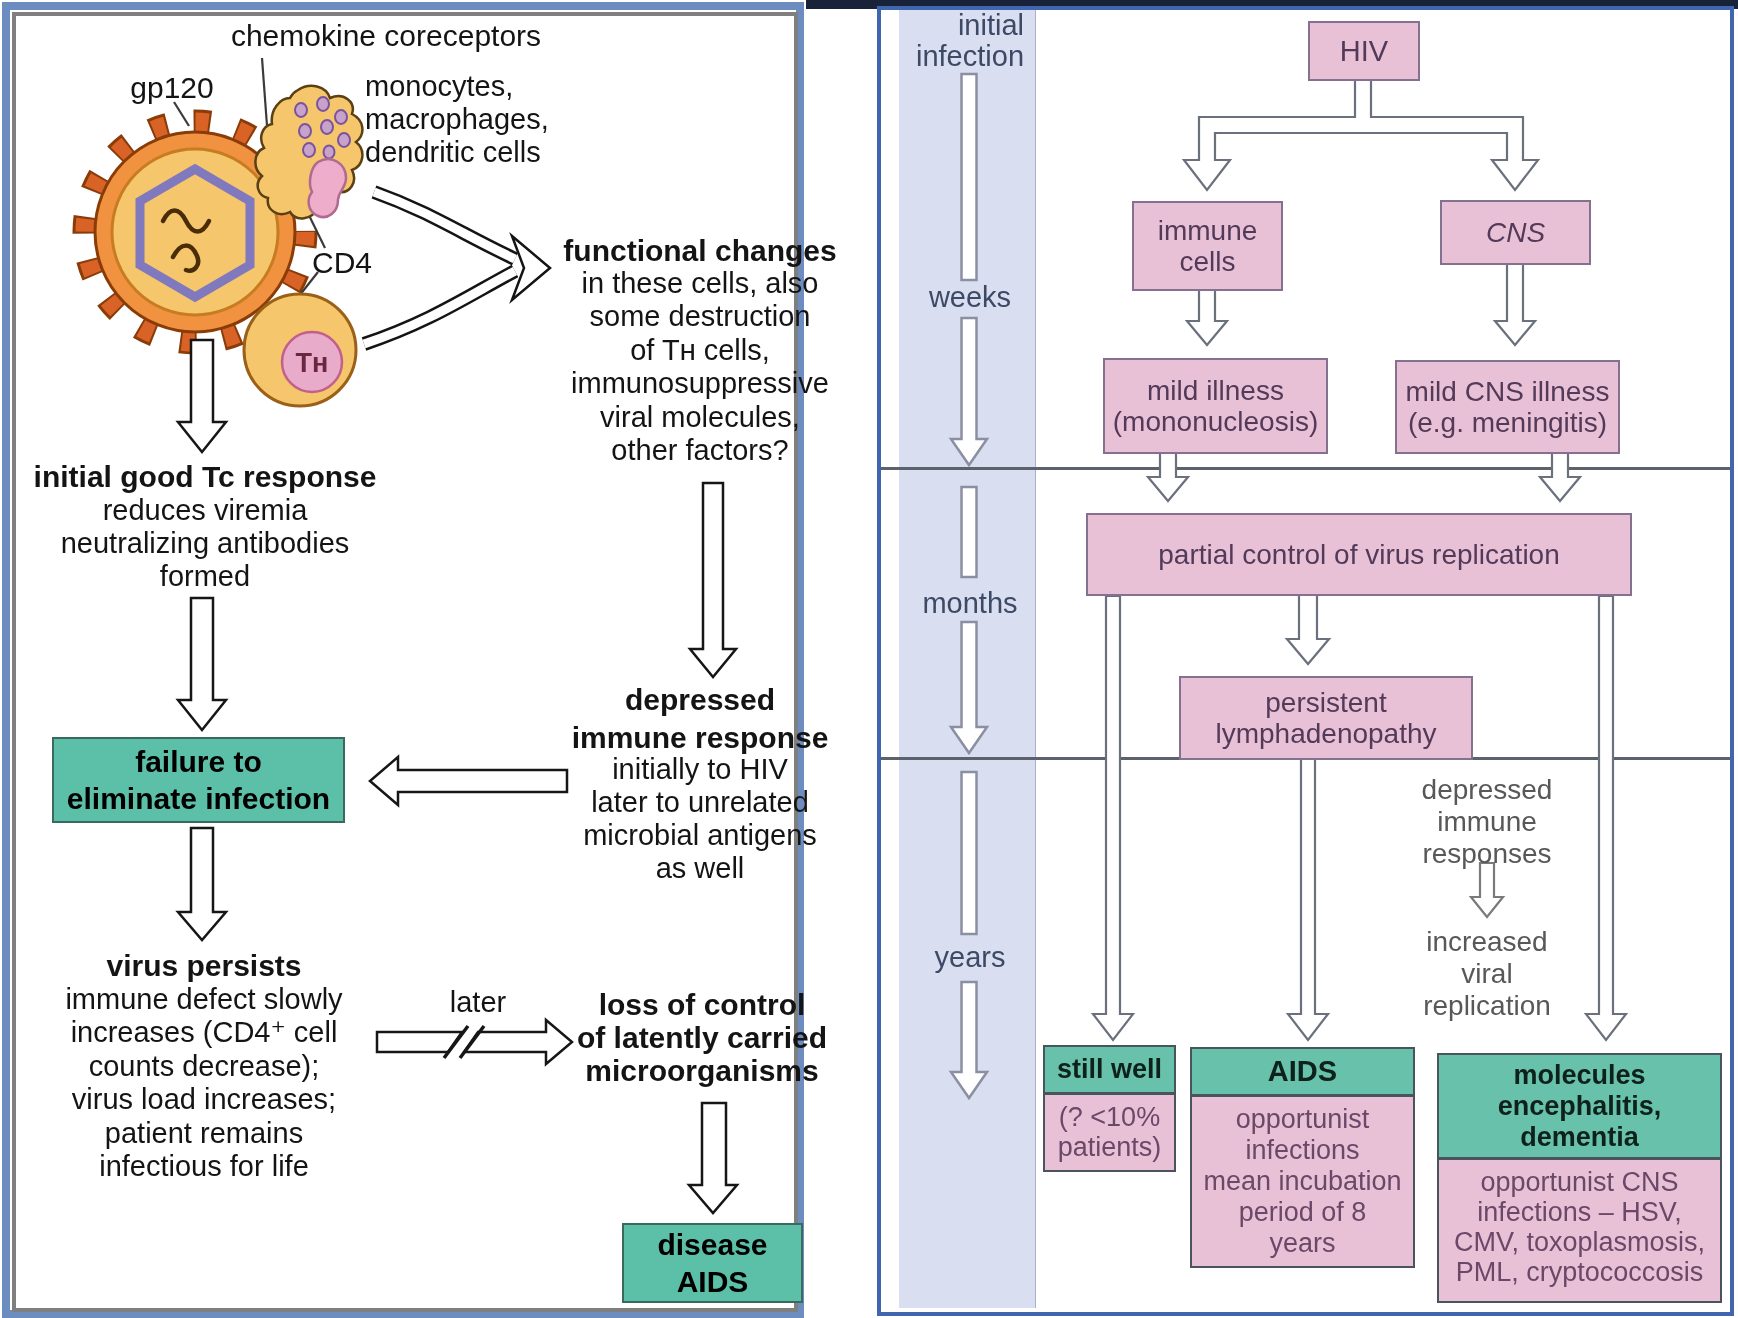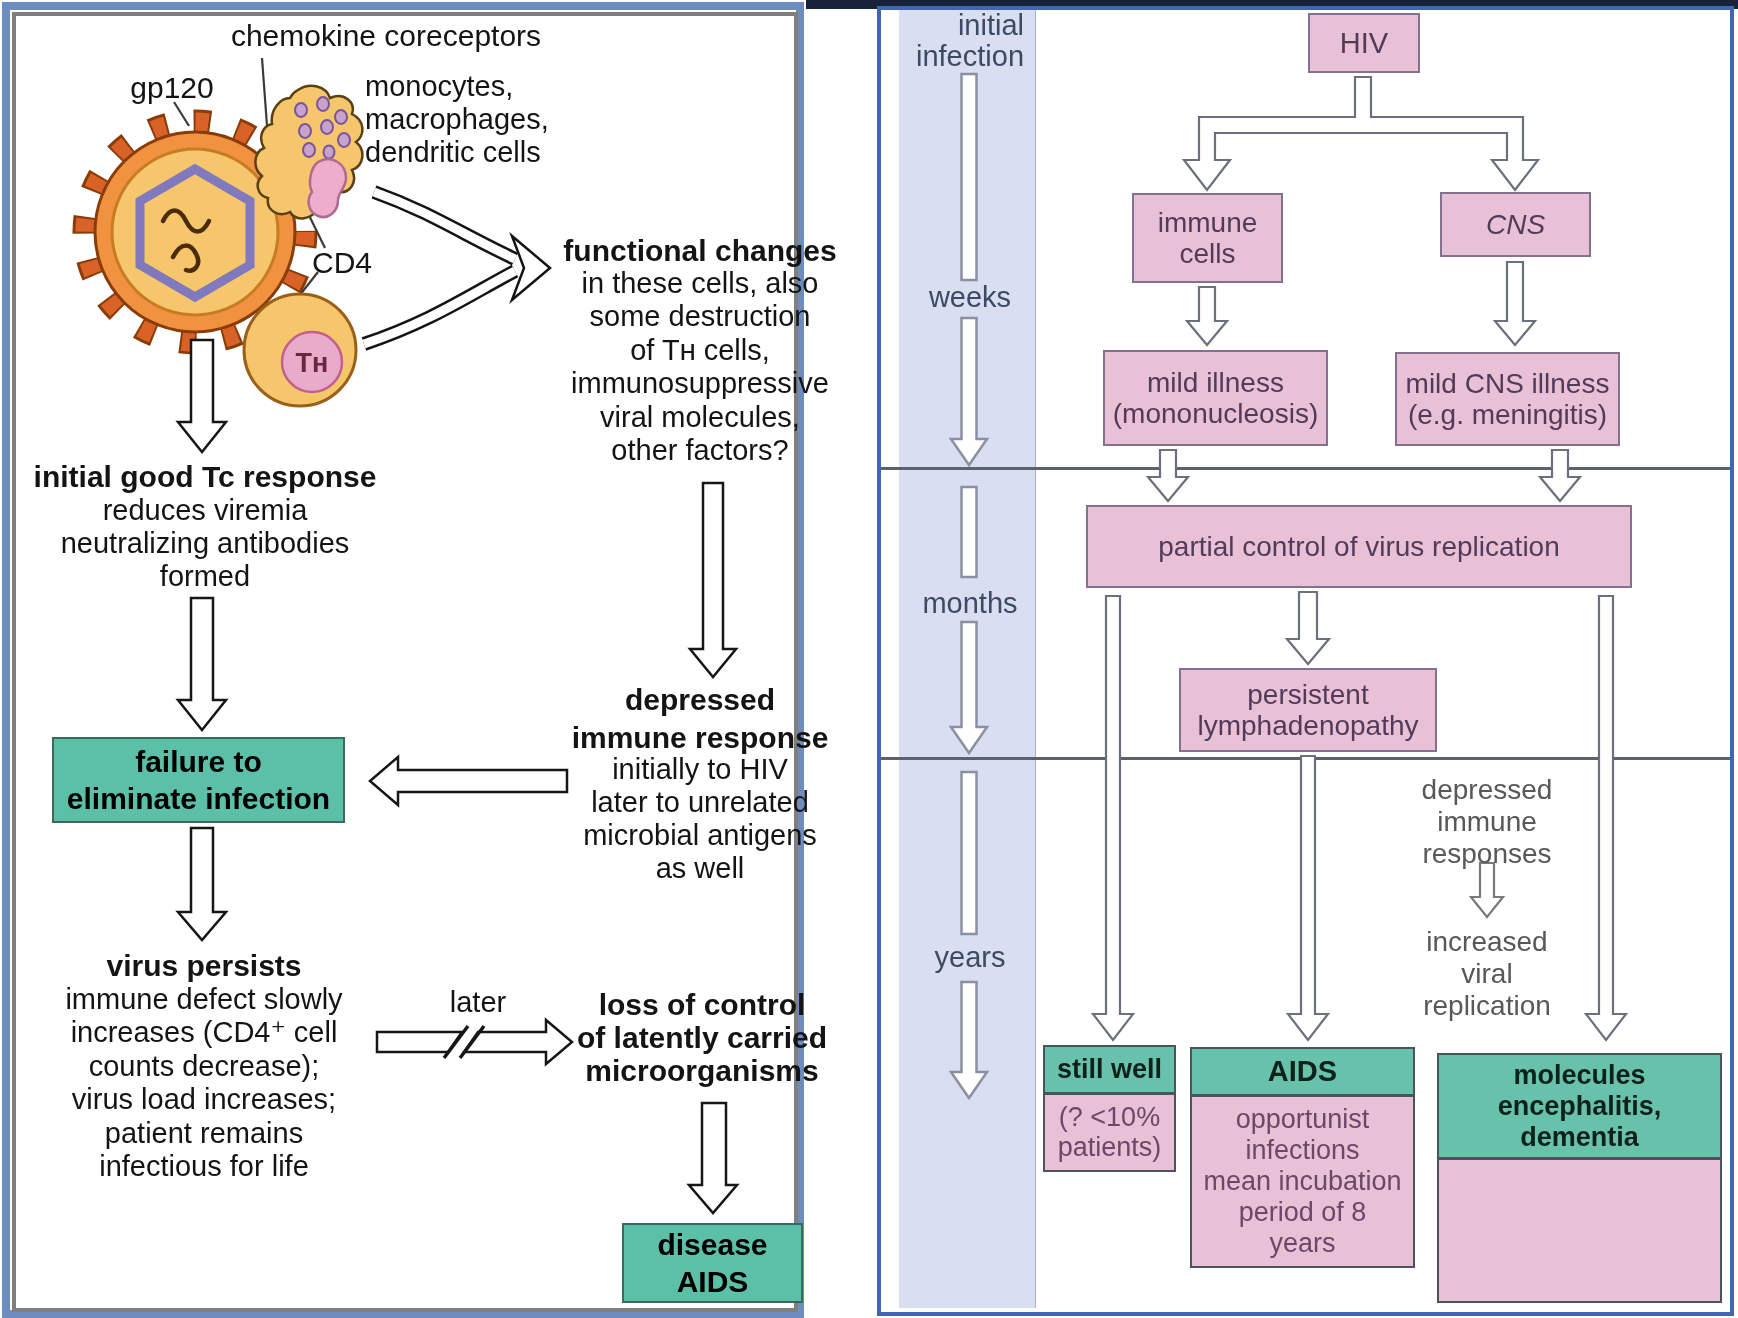--- a/index.html
+++ b/index.html
@@ -16,21 +16,21 @@
   
   .left-frame{left:2px;top:2px;width:786px;height:1300px;border:8px solid #6d8cbf;background:#ffffff;}
   .left-frame-inner{left:10px;top:10px;width:778px;height:1292px;border:4px solid #7f7f7f;background:#ffffff;}
   .top-strip{left:806px;top:0;width:932px;height:9px;background:#182238;}
   .right-frame{left:877px;top:6px;width:849px;height:1302px;border:4px solid #4166b0;background:#ffffff;}
   .timeline-col{left:899px;top:10px;width:136px;height:1298px;background:#d9def0;border-right:1px solid #aab0c5;}
   .divider{left:881px;width:849px;height:3px;background:#5c626b;}
   
   .pbox{position:absolute;background:#e8c1d7;border:2px solid #84708f;color:#533a59;
         display:flex;align-items:center;justify-content:center;text-align:center;
-        white-space:pre-line;font-size:28px;line-height:31px;box-sizing:border-box;}
+        white-space:pre-line;font-size:28px;line-height:31px;box-sizing:border-box;margin-top:8px;}
   
   .gbox{position:absolute;background:#5cc0a9;border:2px solid #3a6a5e;color:#000000;
         display:flex;align-items:center;justify-content:center;text-align:center;
         white-space:pre-line;font-weight:bold;font-size:30px;line-height:37px;box-sizing:border-box;}
   
   .obox{position:absolute;border:2px solid #4a545c;background:#e8c1d7;box-sizing:border-box;}
   .ohead{background:#68c1ab;border-bottom:3px solid #4a545c;color:#0e211b;font-weight:bold;
          display:flex;align-items:center;justify-content:center;text-align:center;
          white-space:pre-line;font-size:27px;line-height:31px;}
   .obody{color:#6b4868;text-align:center;white-space:pre-line;font-size:27px;line-height:30px;padding-top:7px;}
@@ -200,21 +200,21 @@
 
 <div class="pbox" style="left:1308px;top:13px;width:112px;height:60px;font-size:29px;">HIV</div>
 <div class="pbox" style="left:1132px;top:193px;width:151px;height:90px;">immune
 cells</div>
 <div class="pbox" style="left:1440px;top:192px;width:151px;height:65px;font-style:italic;">CNS</div>
 <div class="pbox" style="left:1103px;top:350px;width:225px;height:96px;">mild illness
 (mononucleosis)</div>
 <div class="pbox" style="left:1395px;top:352px;width:225px;height:94px;">mild CNS illness
 (e.g. meningitis)</div>
 <div class="pbox" style="left:1086px;top:505px;width:546px;height:83px;">partial control of virus replication</div>
-<div class="pbox" style="left:1179px;top:668px;width:258px;height:84px;">persistent
+<div class="pbox" style="left:1179px;top:668px;width:294px;height:84px;">persistent
 lymphadenopathy</div>
 
 <div class="gray" style="left:1487px;top:774px;">depressed
 immune
 responses</div>
 <div class="gray" style="left:1487px;top:926px;">increased
 viral
 replication</div>
 
 <div class="obox" style="left:1043px;top:1045px;width:133px;height:127px;">
@@ -229,13 +229,17 @@
 infections
 mean incubation
 period of 8
 years</div>
 </div>
 
 <div class="obox" style="left:1437px;top:1053px;width:285px;height:250px;">
   <div class="ohead" style="height:102px;">molecules
 encephalitis,
 dementia</div>
+  <div class="obody">opportunist CNS
+infections – HSV,
+CMV, toxoplasmosis,
+PML, cryptococcosis</div>
 </div>
 
 </body></html>

